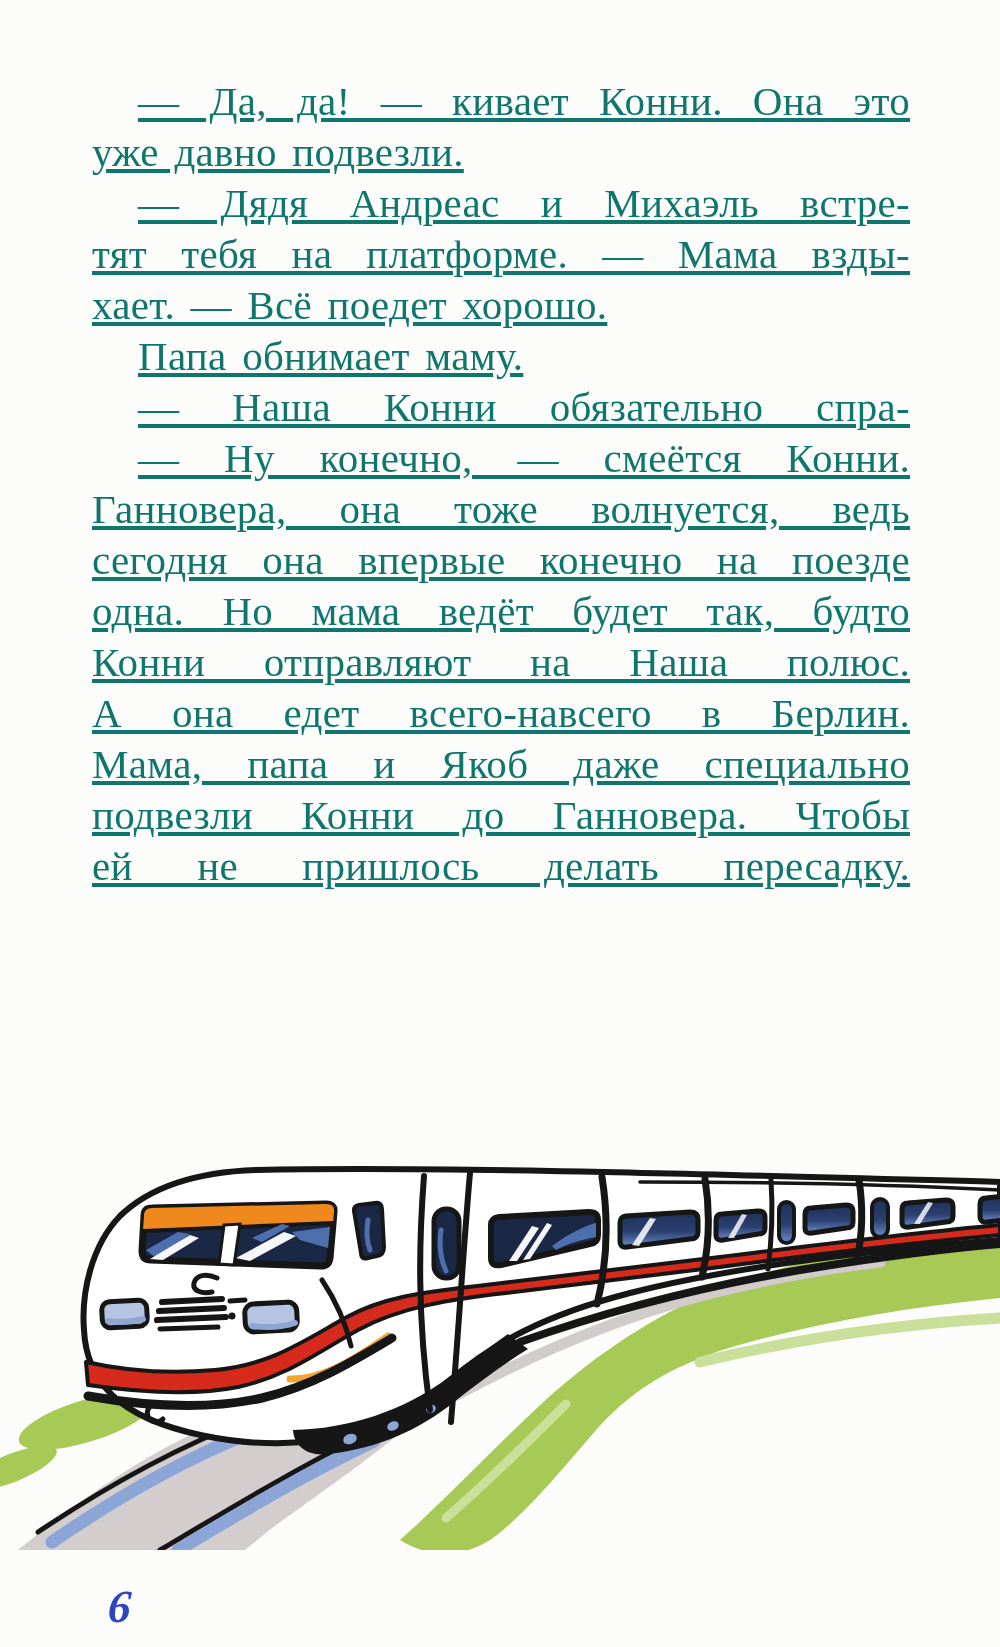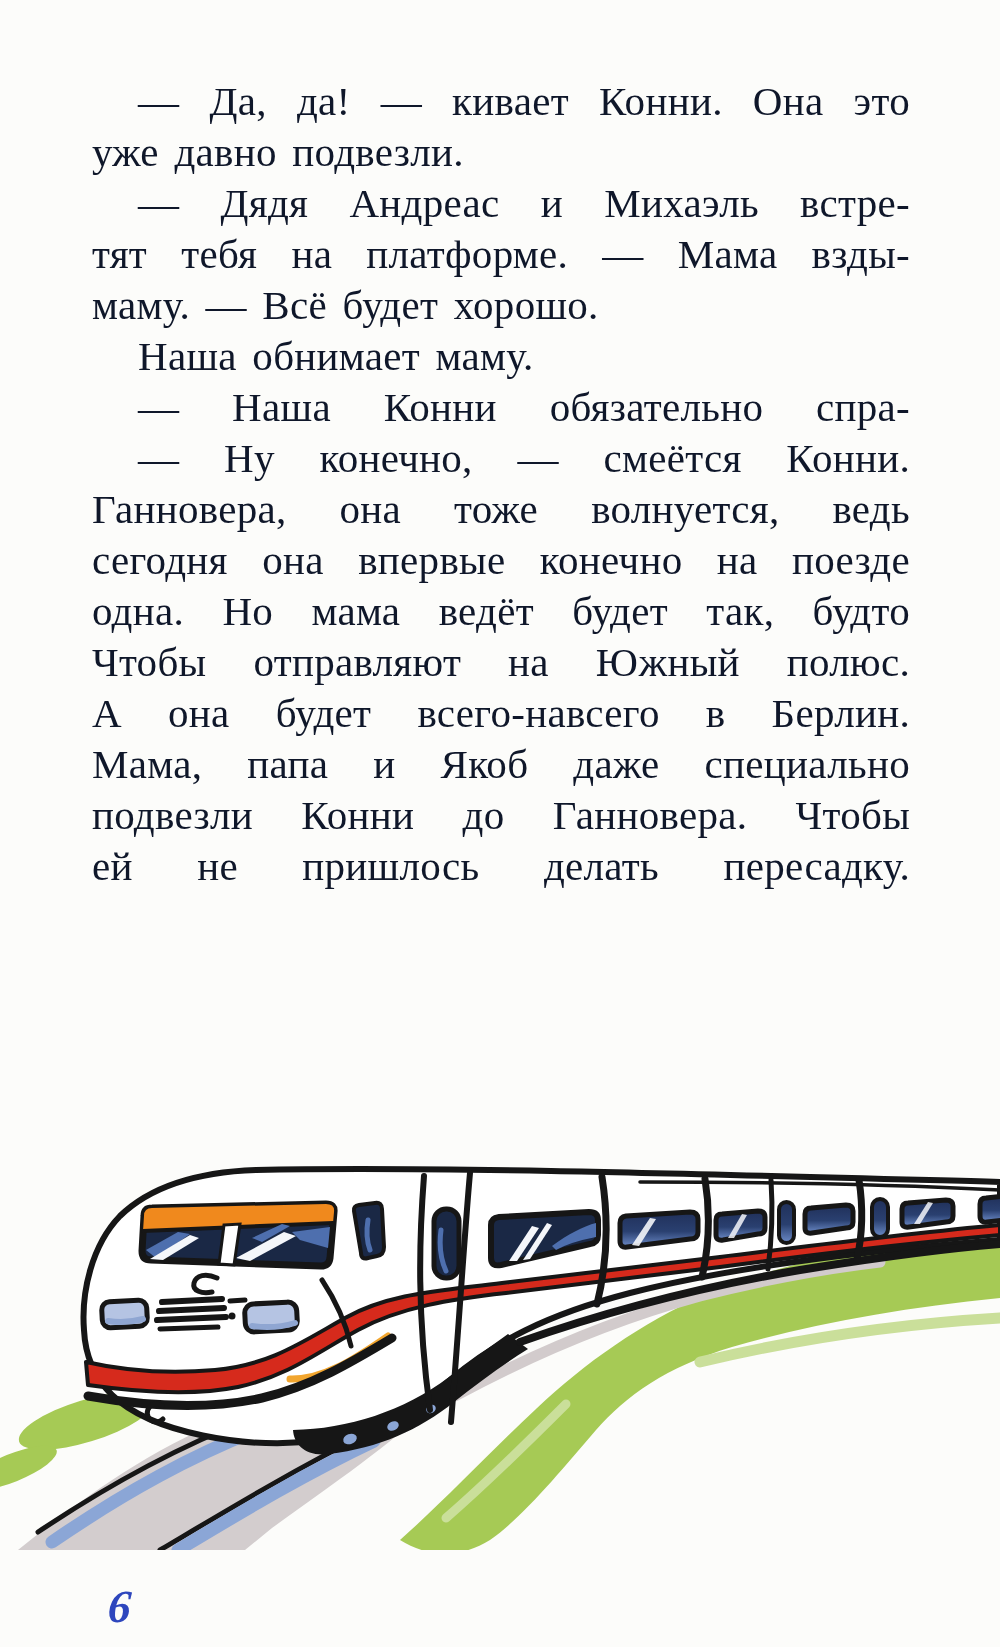--- a/index.html
+++ b/index.html
@@ -4,21 +4,22 @@
 <style>
   html,body{margin:0;padding:0;}
   body{
     width:1000px;height:1647px;
     background:#fcfcfa;
     font-family:"Liberation Serif", serif;
     position:relative;overflow:hidden;
   }
   .text-block{
     position:absolute;left:92px;top:76px;width:818px;
-    color:#0f172a;
+    color:#0f766e;
+    text-decoration:underline;
   }
   .line{
     font-size:41px;line-height:51px;
     letter-spacing:0.3px;word-spacing:5px;
     text-align:justify;text-align-last:justify;
     white-space:normal;
   }
   .line.last{text-align-last:left;}
   .line.indent{text-indent:46px;}
   .illustration{position:absolute;left:0;top:1080px;width:1000px;height:470px;}
@@ -31,29 +32,29 @@
   }
 </style>
 </head>
 <body>
 
 <div class="text-block">
     <div class="line indent">— Да, да! — кивает Конни. Она это</div>
     <div class="line last">уже давно подвезли.</div>
     <div class="line indent">— Дядя Андреас и Михаэль встре-</div>
     <div class="line">тят тебя на платформе. — Мама взды-</div>
-    <div class="line last">маму. — Всё будет хорошо.</div>
-    <div class="line last indent">Наша обнимает маму.</div>
+    <div class="line last">хает. — Всё поедет хорошо.</div>
+    <div class="line last indent">Папа обнимает маму.</div>
     <div class="line indent">— Наша Конни обязательно спра-</div>
     <div class="line indent">— Ну конечно, — смеётся Конни.</div>
     <div class="line">Ганновера, она тоже волнуется, ведь</div>
     <div class="line">сегодня она впервые конечно на поезде</div>
     <div class="line">одна. Но мама ведёт будет так, будто</div>
-    <div class="line">Чтобы отправляют на Южный полюс.</div>
-    <div class="line">А она будет всего-навсего в Берлин.</div>
+    <div class="line">Конни отправляют на Наша полюс.</div>
+    <div class="line">А она едет всего-навсего в Берлин.</div>
     <div class="line">Мама, папа и Якоб даже специально</div>
     <div class="line">подвезли Конни до Ганновера. Чтобы</div>
     <div class="line">ей не пришлось делать пересадку.</div>
   </div>
 
 <svg class="illustration" viewBox="0 0 1000 470" xmlns="http://www.w3.org/2000/svg">
   <defs>
     <linearGradient id="glassGrad" x1="0" y1="0" x2="0" y2="1">
       <stop offset="0" stop-color="#20305a"></stop>
       <stop offset="0.55" stop-color="#2a4070"></stop>

